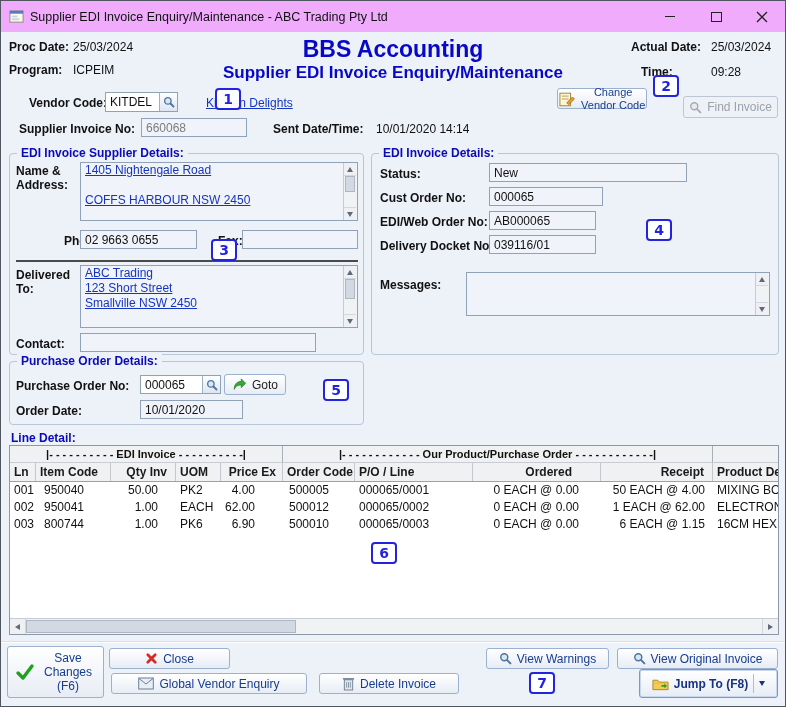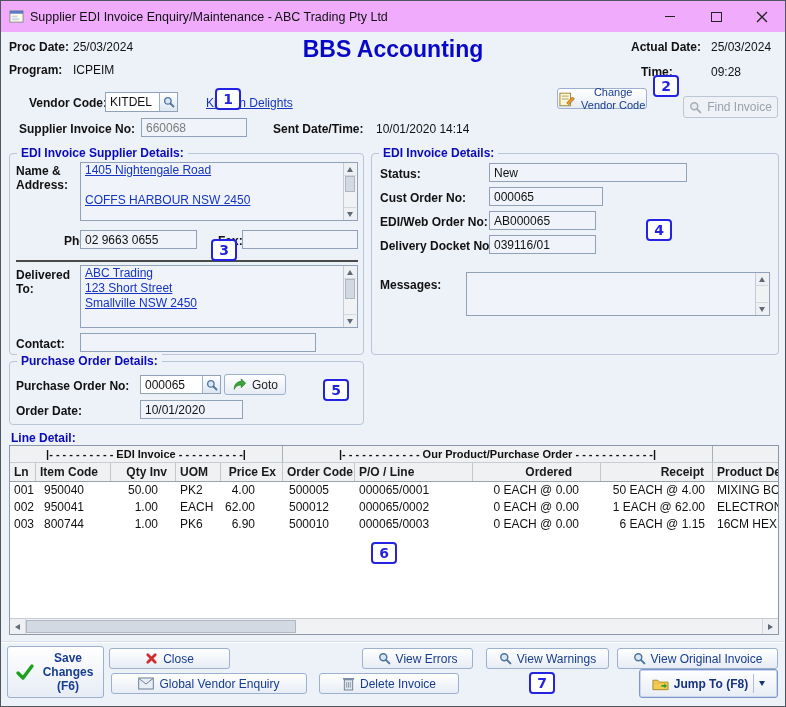--- a/index.html
+++ b/index.html
@@ -43,21 +43,21 @@
   .tri-down{width:0;height:0;border-left:3.5px solid transparent;border-right:3.5px solid transparent;border-top:5px solid #5f6a78;}
   .tri-left{width:0;height:0;border-top:3.5px solid transparent;border-bottom:3.5px solid transparent;border-right:5px solid #5f6a78;}
   .tri-right{width:0;height:0;border-top:3.5px solid transparent;border-bottom:3.5px solid transparent;border-left:5px solid #5f6a78;}
   .divider{position:absolute;height:2px;background:#4a4a4a;}
   
   .btn{position:absolute;box-sizing:border-box;display:flex;align-items:center;justify-content:center;gap:5px;
        background:linear-gradient(#ffffff,#e7ecf5);border:1px solid #9cb0d0;border-radius:3px;
        color:#173d8f;font-size:12px;cursor:pointer;white-space:nowrap;}
   .btn.disabled{color:#9aa2ad;border-color:#bcc6d4;background:#eef1f6;cursor:default;}
   .btn .two-line{width:68px;font-size:11px;line-height:13px;text-align:center;white-space:normal;}
-  .btn .three-line{width:56px;font-size:12px;line-height:14px;text-align:center;white-space:normal;font-weight:bold;}
+  .btn .three-line{width:56px;font-size:12px;line-height:14px;text-align:center;white-space:normal;font-weight:normal;}
   .btn.small{font-size:12px;color:#222;}
   .btn.primary{border:1px solid #7d96c8;box-shadow:inset 0 0 0 1px #c8d6ee;font-weight:bold;color:#16337f;}
   .vline{width:1px;align-self:stretch;margin:4px 0;background:#aebcd6;}
   
   .table{position:absolute;left:8px;top:444px;width:770px;height:190px;box-sizing:border-box;border:1px solid #8c98a8;background:#fff;overflow:hidden;}
   .band-row{display:flex;height:16px;background:#f0f1f3;border-bottom:1px solid #c8cdd3;font-weight:bold;font-size:11px;}
   .band-cell{display:flex;align-items:center;justify-content:center;border-right:1px solid #aab0b8;overflow:hidden;white-space:nowrap;box-sizing:border-box;flex:none;}
   .hdr-row{display:flex;height:18px;background:#f0f1f3;border-bottom:1px solid #9aa2ac;font-weight:600;color:#1a1a1a;}
   .hdr-row .cell{border-right:1px solid #c3c8cf;}
   .trow{display:flex;height:17px;line-height:17px;}
@@ -107,20 +107,21 @@
       </div>
     </div>
   </div>
 
   <span class="abs lbl" style="left:8px;top:39px;">Proc Date:</span>
   <span class="abs" style="left:72px;top:39px;">25/03/2024</span>
   <span class="abs lbl" style="left:8px;top:62px;">Program:</span>
   <span class="abs" style="left:72px;top:62px;">ICPEIM</span>
 
   <div class="abs blue-big" style="top:35px;">BBS Accounting</div>
+  <div class="abs blue-sub" style="top:62px;">Supplier EDI Invoice Enquiry/Maintenance</div>
 
   <span class="abs lbl" style="left:630px;top:39px;">Actual Date:</span>
   <span class="abs" style="left:710px;top:39px;">25/03/2024</span>
   <span class="abs lbl" style="left:640px;top:64px;">Time:</span>
   <span class="abs" style="left:710px;top:64px;">09:28</span>
 
   <span class="abs lbl" style="left:28px;top:95px;">Vendor Code:</span>
   <div class="abs field" style="left:104px;top:91px;width:73px;height:20px;">
     <span class="val">KITDEL</span>
     <span class="lookup-btn">
@@ -350,27 +351,20 @@
   </div>
 
   <div class="btn" style="left:108px;top:647px;width:121px;height:21px;">
     <svg width="13" height="13" viewBox="0 0 14 14">
         <path d="M3 3 L11 11 M11 3 L3 11" stroke="#d22c2c" stroke-width="3" stroke-linecap="round"></path>
       </svg>
     <span>Close</span>
   </div>
 
 
-  <div class="btn" style="left:361px;top:647px;width:111px;height:21px;">
-    <svg width="13" height="13" viewBox="0 0 16 16">
-        <circle cx="6.5" cy="6.5" r="4.3" fill="#d6e7f5" stroke="#51749c" stroke-width="1.8"></circle>
-        <line x1="10" y1="10" x2="14" y2="14" stroke="#51749c" stroke-width="2.4" stroke-linecap="round"></line>
-      </svg>
-    <span>View Errors</span>
-  </div>
 
   <div class="btn" style="left:485px;top:647px;width:123px;height:21px;">
     <svg width="13" height="13" viewBox="0 0 16 16">
         <circle cx="6.5" cy="6.5" r="4.3" fill="#d6e7f5" stroke="#51749c" stroke-width="1.8"></circle>
         <line x1="10" y1="10" x2="14" y2="14" stroke="#51749c" stroke-width="2.4" stroke-linecap="round"></line>
       </svg>
     <span>View Warnings</span>
   </div>
 
   <div class="btn" style="left:616px;top:647px;width:161px;height:21px;">

